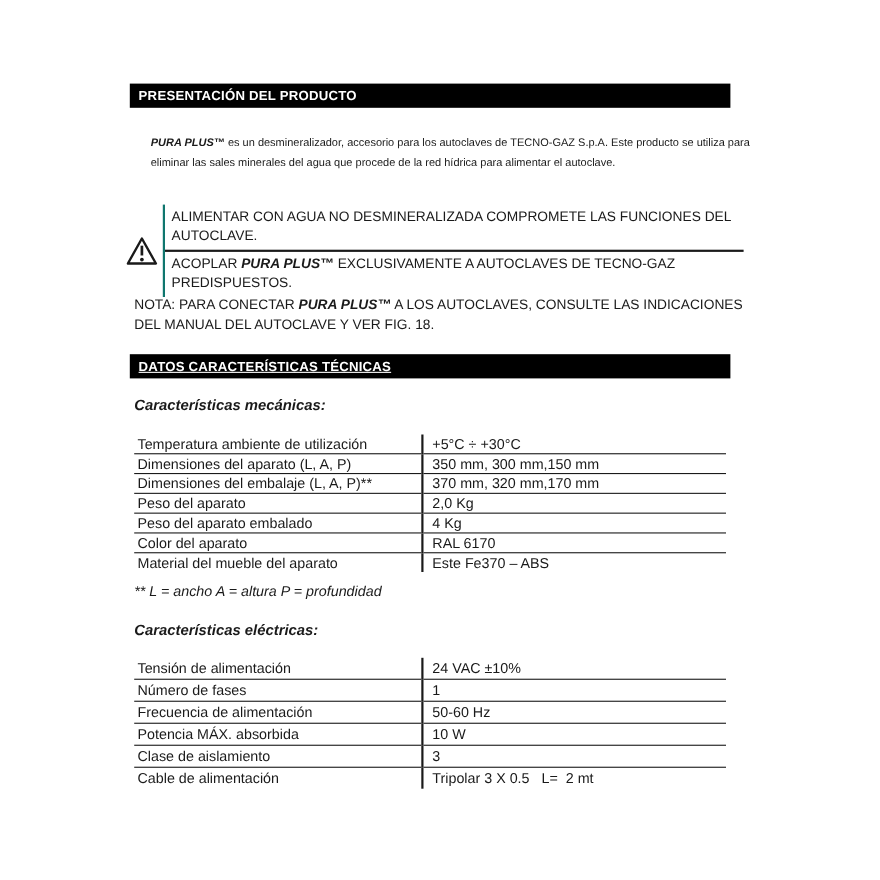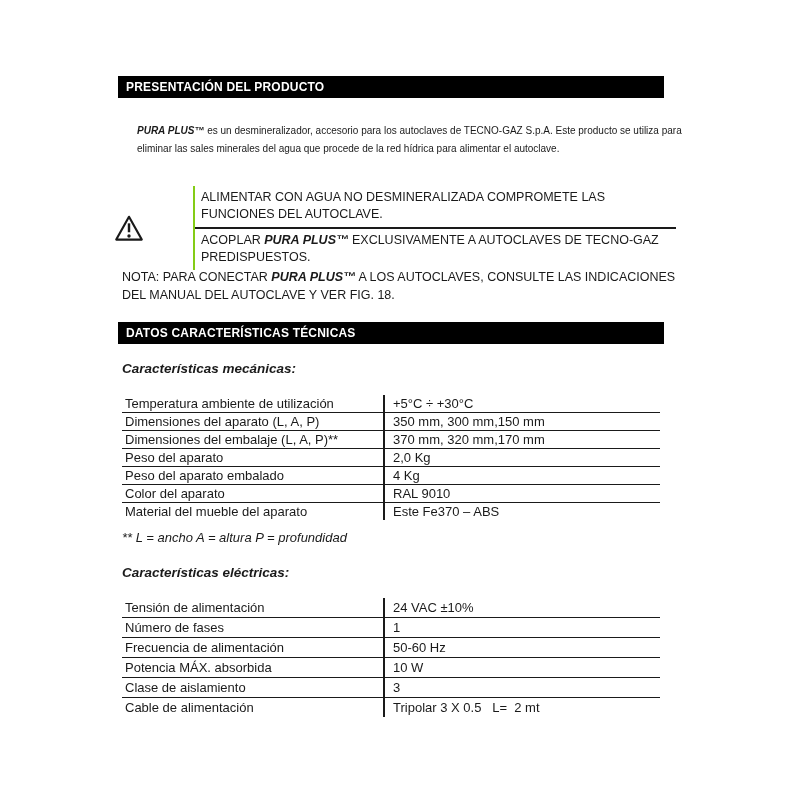--- a/index.html
+++ b/index.html
@@ -24,21 +24,21 @@
     height: 22px;
     background: #000000;
     color: #ffffff;
     font-size: 12px;
     font-weight: bold;
     line-height: 22px;
     padding-left: 8px;
     letter-spacing: 0.2px;
   }
   .bar1 { top: 76px; }
-  .bar2 { top: 322px; }
+  .bar2 { top: 322px; text-decoration: underline; }
 
   
   .intro {
     position: absolute;
     left: 122px;
     top: 107px;
     width: 552px;
     margin: 15px;
     font-size: 10px;
     line-height: 18px;
@@ -56,23 +56,22 @@
   }
   .warnicon {
     flex: 0 0 30px;
     width: 30px;
     margin-right: 4px;
     display: flex;
     justify-content: center;
   }
   .warntexts {
     flex: 1;
-    border-left: 2px solid #84cc16;
+    border-left: 2px solid #0f766e;
     min-width: 0;
-    margin-left: 45px;
   }
   .warnitem {
     font-size: 12.5px;
     line-height: 17px;
     padding: 3px 0 4px 6px;
   }
   .w1 { border-bottom: 2px solid #1a1a1a; }
 
   
   .note {
@@ -181,21 +180,21 @@
       <tr>
         <td class="c1">Peso del aparato</td>
         <td class="c2">2,0 Kg</td>
       </tr>
       <tr>
         <td class="c1">Peso del aparato embalado</td>
         <td class="c2">4 Kg</td>
       </tr>
       <tr>
         <td class="c1">Color del aparato</td>
-        <td class="c2">RAL 9010</td>
+        <td class="c2">RAL 6170</td>
       </tr>
       <tr>
         <td class="c1">Material del mueble del aparato</td>
         <td class="c2">Este Fe370 – ABS</td>
       </tr>
     </tbody>
   </table>
 
   <div class="footnote">** L = ancho A = altura P = profundidad</div>
 

